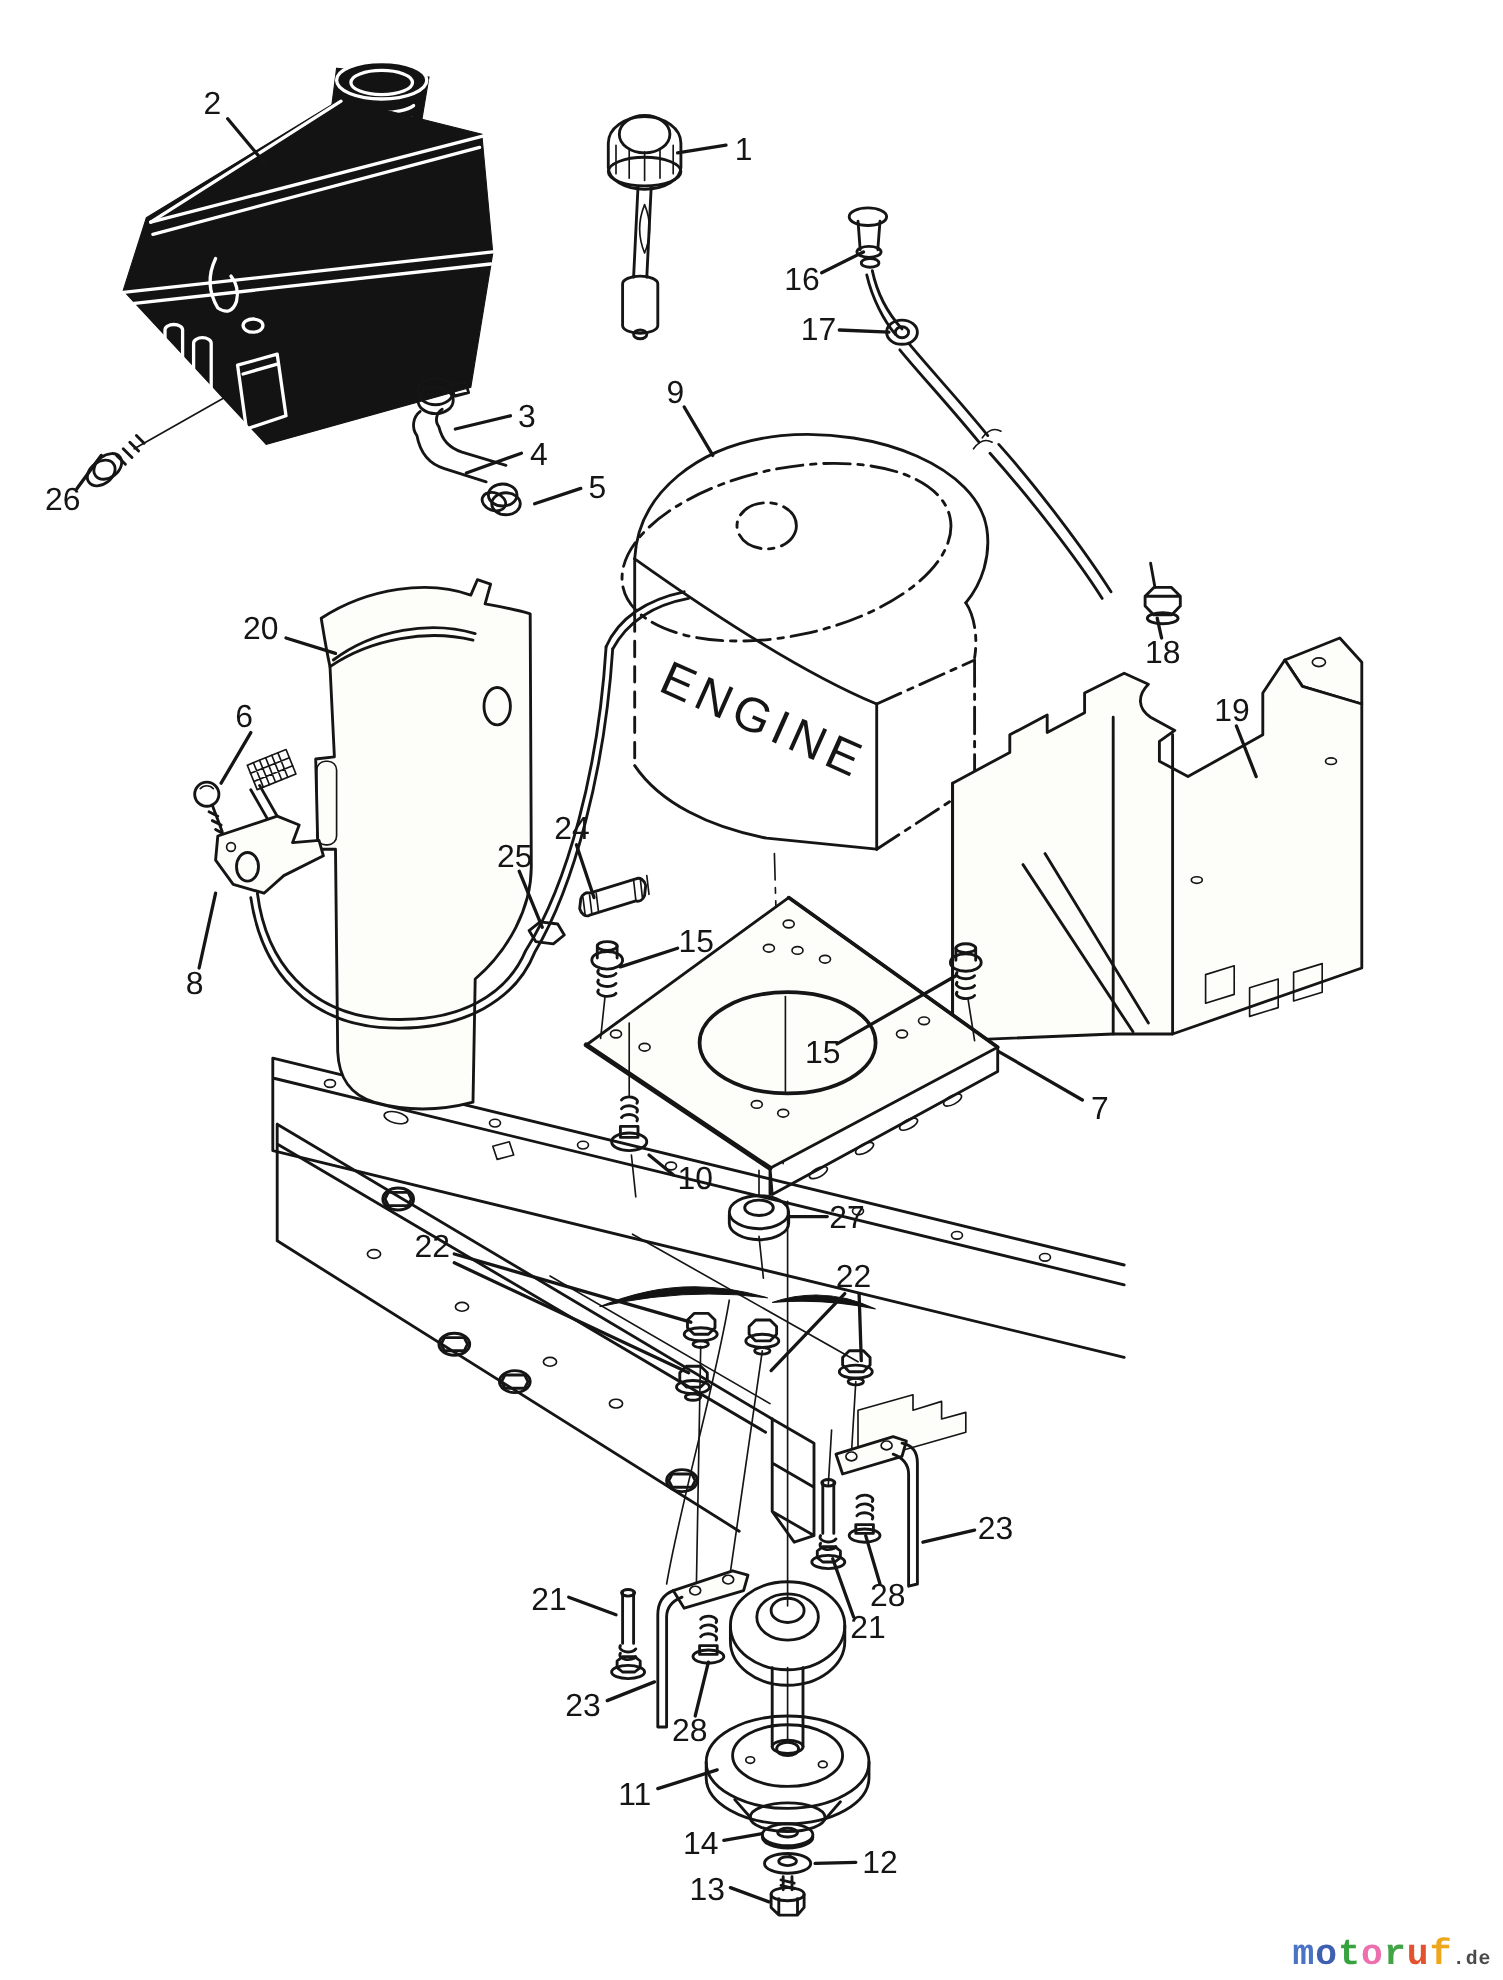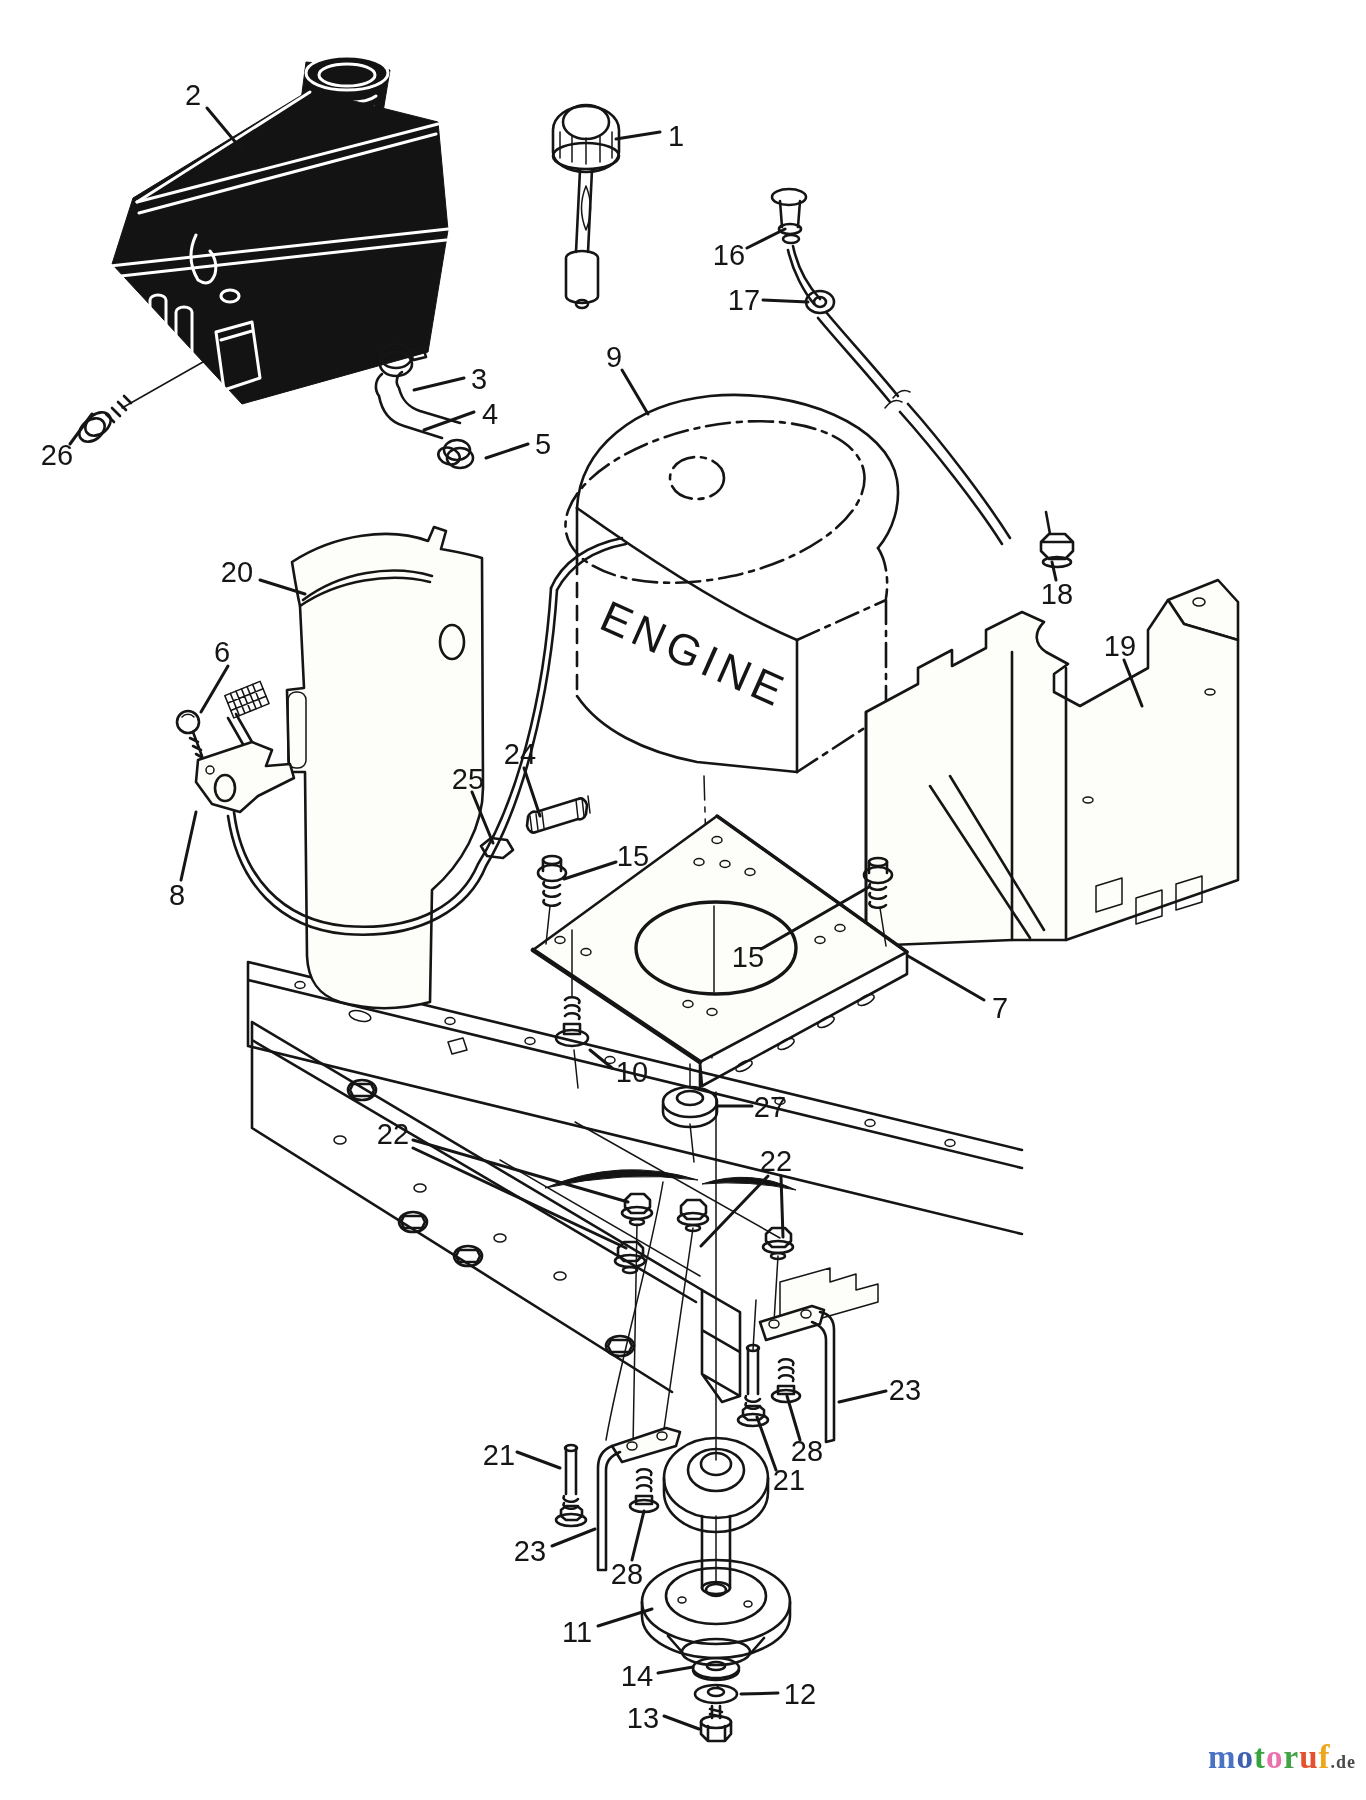--- a/index.html
+++ b/index.html
@@ -11,21 +11,21 @@
   .med{stroke-width:3.4;}
   .thin{stroke-width:1.5;}
   .fillw{fill:#fdfdfa;}
   .solid{fill:#131313;stroke:#131313;}
   .white{stroke:#ffffff;fill:none;stroke-width:3;stroke-linecap:round;stroke-linejoin:round;}
   .dash{stroke-dasharray:14 9;}
   .dashdot{stroke-dasharray:24 7 5 7;}
   .leader{stroke:#151515;stroke-width:3;stroke-linecap:round;}
   .callout{font:29px "Liberation Sans",sans-serif;fill:#151515;text-anchor:middle;dominant-baseline:central;}
   .engine-word{font:44px "Liberation Sans",sans-serif;letter-spacing:5px;fill:#151515;text-anchor:middle;}
-  .watermark{position:absolute;right:10px;bottom:24px;font-family:Liberation Serif, serif;
+  .watermark{position:absolute;right:10px;bottom:5px;font-family:Liberation Mono, monospace;
              font-size:33px;font-weight:bold;letter-spacing:1px;}
   .watermark .suffix{font-size:18px;font-weight:bold;}
 </style>
 </head>
 <body>
 
 <div class="stage">
 <svg viewBox="0 0 1366 1800" width="1366" height="1800">
 
   <defs>

